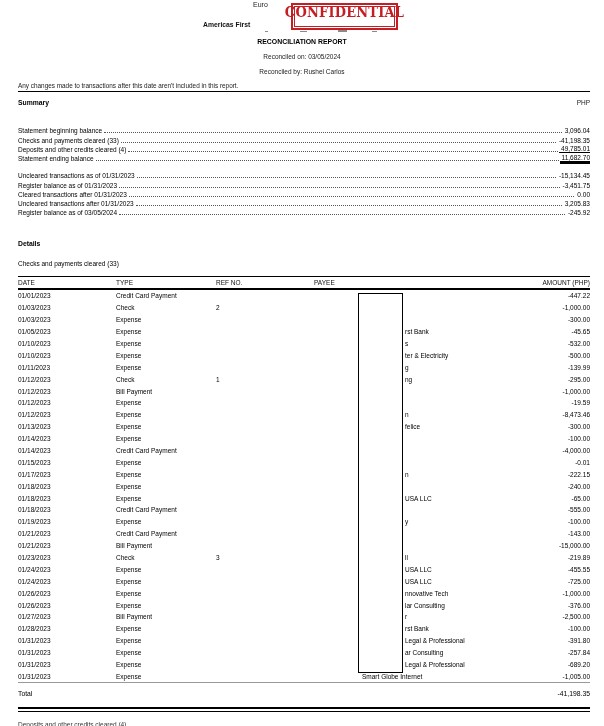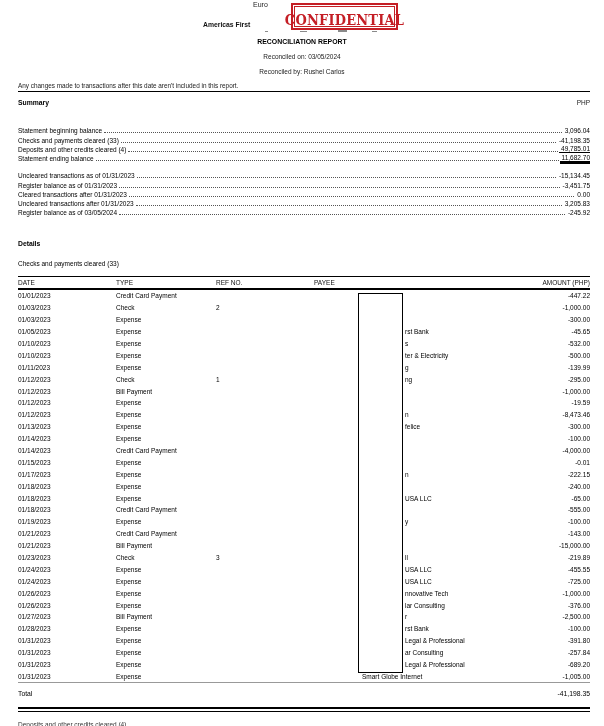--- a/index.html
+++ b/index.html
@@ -9,21 +9,21 @@
     position:relative;overflow:hidden;
   }
   .abs{position:absolute;}
 
   
   .bank1{left:253px;top:1px;font-size:7px;color:#222;}
   .bank2{left:203px;top:21px;font-size:6.8px;font-weight:bold;color:#111;}
   .stamp{
     left:291px;top:3px;width:107px;height:27px;background:#fff;
     border:2px solid #c41e25;box-sizing:border-box;z-index:6;
-    display:flex;align-items:flex-end;justify-content:center;
+    display:flex;align-items:flex-start;justify-content:center;
   }
   .stamp::before{content:"";position:absolute;inset:1px;border:1px solid #c41e25;}
   .stamp span{
     font-family:"DejaVu Serif","Liberation Serif",serif;font-weight:bold;
     font-size:13px;color:#c41e25;letter-spacing:0.2px;transform:scaleY(1.08);
     white-space:nowrap;
   }
   .mark{background:#8a8a8a;height:2px;z-index:7;}
   .title{left:0;top:38px;width:604px;text-align:center;font-size:6.9px;font-weight:bold;}
   .sub{left:0;width:604px;text-align:center;font-size:6.5px;color:#222;}

